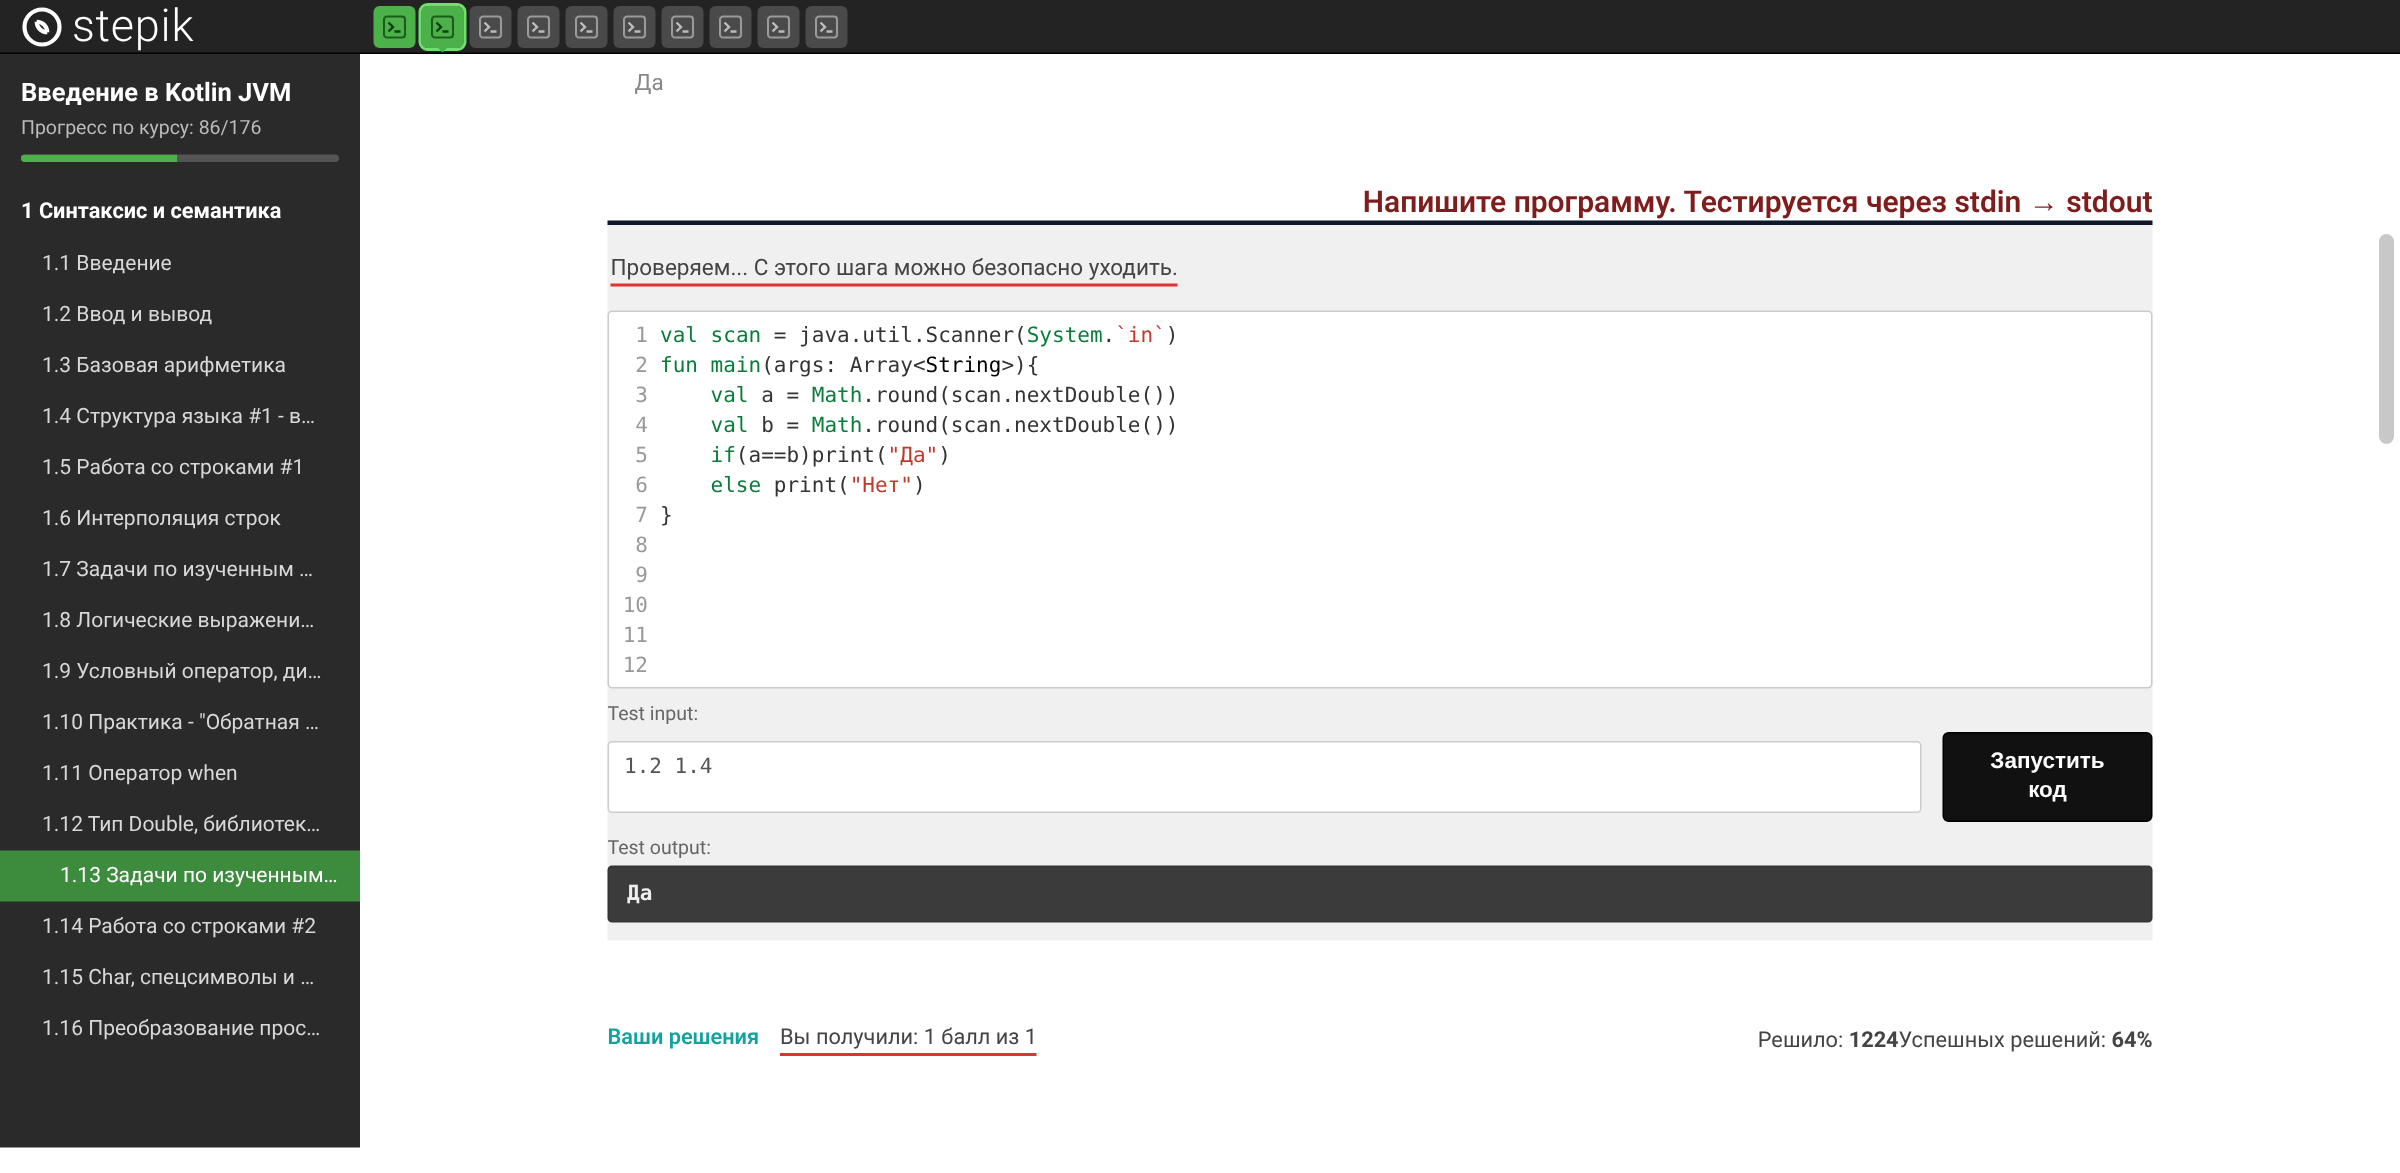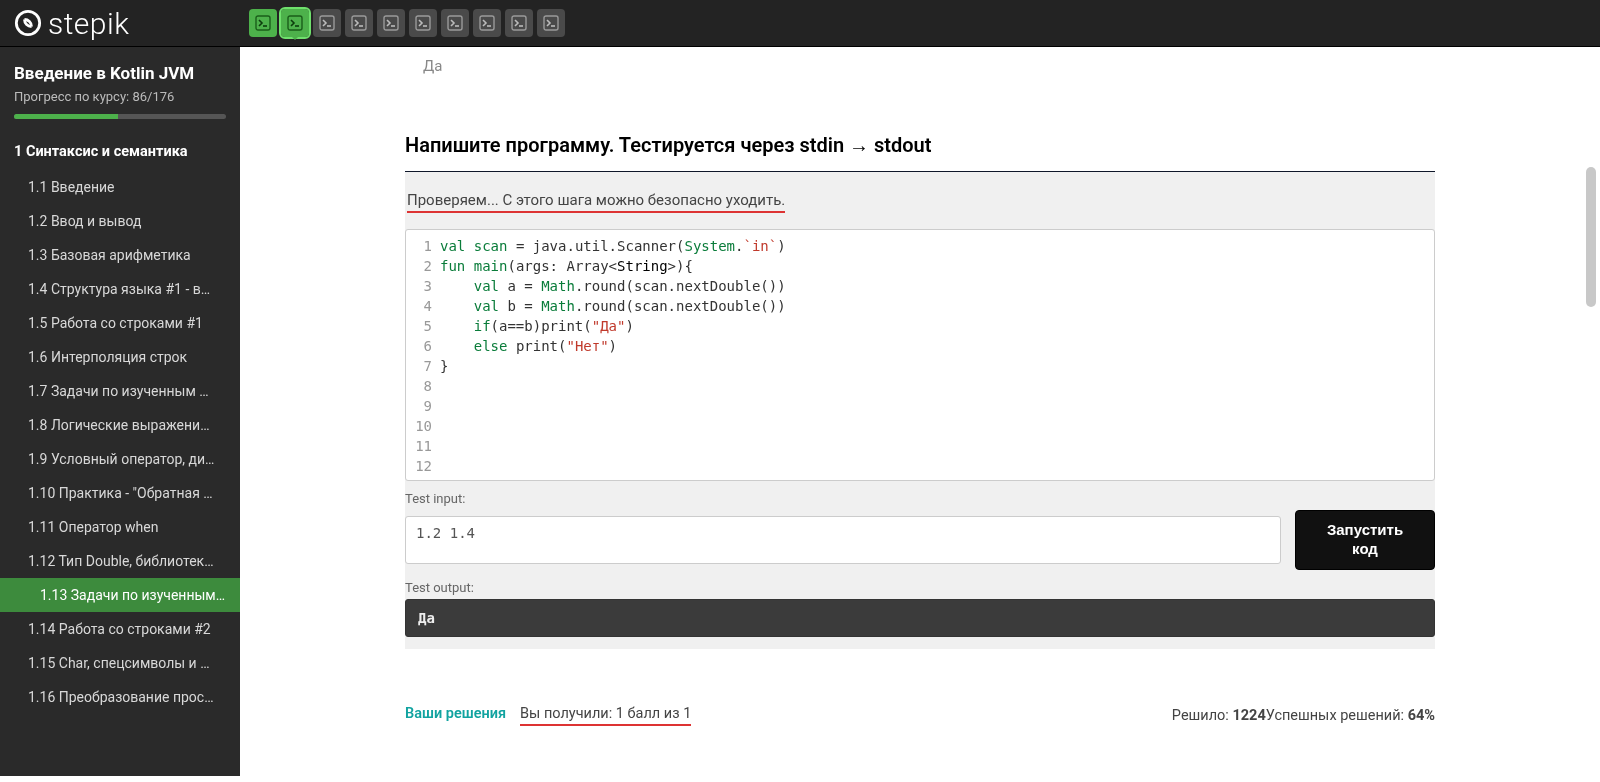--- a/index.html
+++ b/index.html
@@ -1,17 +1,17 @@
 <!DOCTYPE html>
 <html><head>
 <meta charset="utf-8">
 <style>
   * { margin:0; padding:0; box-sizing:border-box; }
   body { font-family: -apple-system, BlinkMacSystemFont, "Segoe UI", Roboto, Arial, sans-serif; background:#fff; color:#333; width:1600px; height:782px; overflow:hidden; }
-  .topbar { height:47px; background:#232323; display:flex; align-items:center; padding:0 14px; border-bottom:1px solid #000; }
+  .topbar { height:36px; background:#232323; display:flex; align-items:center; padding:0 14px; border-bottom:1px solid #000; }
   .logo { display:flex; align-items:center; color:#fff; font-size:30px; font-weight:300; letter-spacing:0.5px; margin-right:120px;}
   .logo svg { margin-right:6px; }
   .steps { display:flex; gap:4px; }
   .step { width:28px; height:28px; border-radius:4px; display:flex; align-items:center; justify-content:center; cursor:pointer; position:relative;}
   .step.green { background:#4db14b; }
   .step.grey  { background:#4a4a4a; }
   .step.active { outline:2px solid #6fe06c; outline-offset:0; }
   .step.active::after { content:""; position:absolute; bottom:-9px; left:50%; transform:translateX(-50%); border:6px solid transparent; border-top-color:#4db14b; }
   .step svg { width:16px; height:16px; }
   .layout { display:flex; height:calc(100% - 53px); }
@@ -20,22 +20,22 @@
   .course-title { color:#fff; font-weight:700; font-size:17px; margin-bottom:6px; }
   .course-prog  { color:#bbb; font-size:13px; margin-bottom:10px; }
   .pbar { height:5px; background:#555; border-radius:3px; overflow:hidden; }
   .pbar > div { height:100%; background:#4db14b; width:49%; }
   .section-title { padding:14px 14px 10px; color:#fff; font-weight:700; font-size:14.5px; }
   .nav-item { padding:9px 14px 9px 28px; color:#d8d8d8; cursor:pointer; white-space:nowrap; overflow:hidden; text-overflow:ellipsis; font-size:14px; }
   .nav-item.active { background:#3d8b3d; color:#fff;padding-left:40px; }
   .content { flex:1; overflow-y:auto; background:#fff; position:relative;}
   .inner { max-width:1050px; margin:0 auto; padding:0 10px; }
   .sample-out-val  { color:#888; padding:0 0 0 18px; margin-top:2px; font-size:15px;}
-  .task-title { font-size:20px; font-weight:600; color:#000000; margin-top:58px; margin-bottom:14px;}
-  .grey-block { background:#f0f0f0; border-top:1px solid #0f172a; padding:18px 0 12px; }
+  .task-title { font-size:20px; font-weight:600; color:#7f1d1d; margin-top:58px; text-align:right;}
+  .grey-block { background:#f0f0f0; border-top:3px solid #0f172a; padding:18px 0 12px; }
   .status-line { color:#444; font-size:15px; border-bottom:2px solid #d33; display:inline-block; padding-bottom:2px; margin-left:2px; margin-bottom:16px;}
   .editor { background:#fff; border:1px solid #ccc; border-radius:3px; font-family:Consolas,Menlo,monospace; font-size:14px; line-height:20px; }
   .editor-inner { display:flex; padding:6px 0 4px; }
   .gutter { width:34px; text-align:right; color:#999; padding:0 8px 0 0; user-select:none; }
   .gutter div { height:20px; }
   .code { flex:1; white-space:pre; color:#333; }
   .code .kw  { color:#0a7c3a; }
   .code .id  { color:#0a7c3a; }
   .code .ty  { color:#000000; }
   .code .obj { color:#0a7c3a; }

